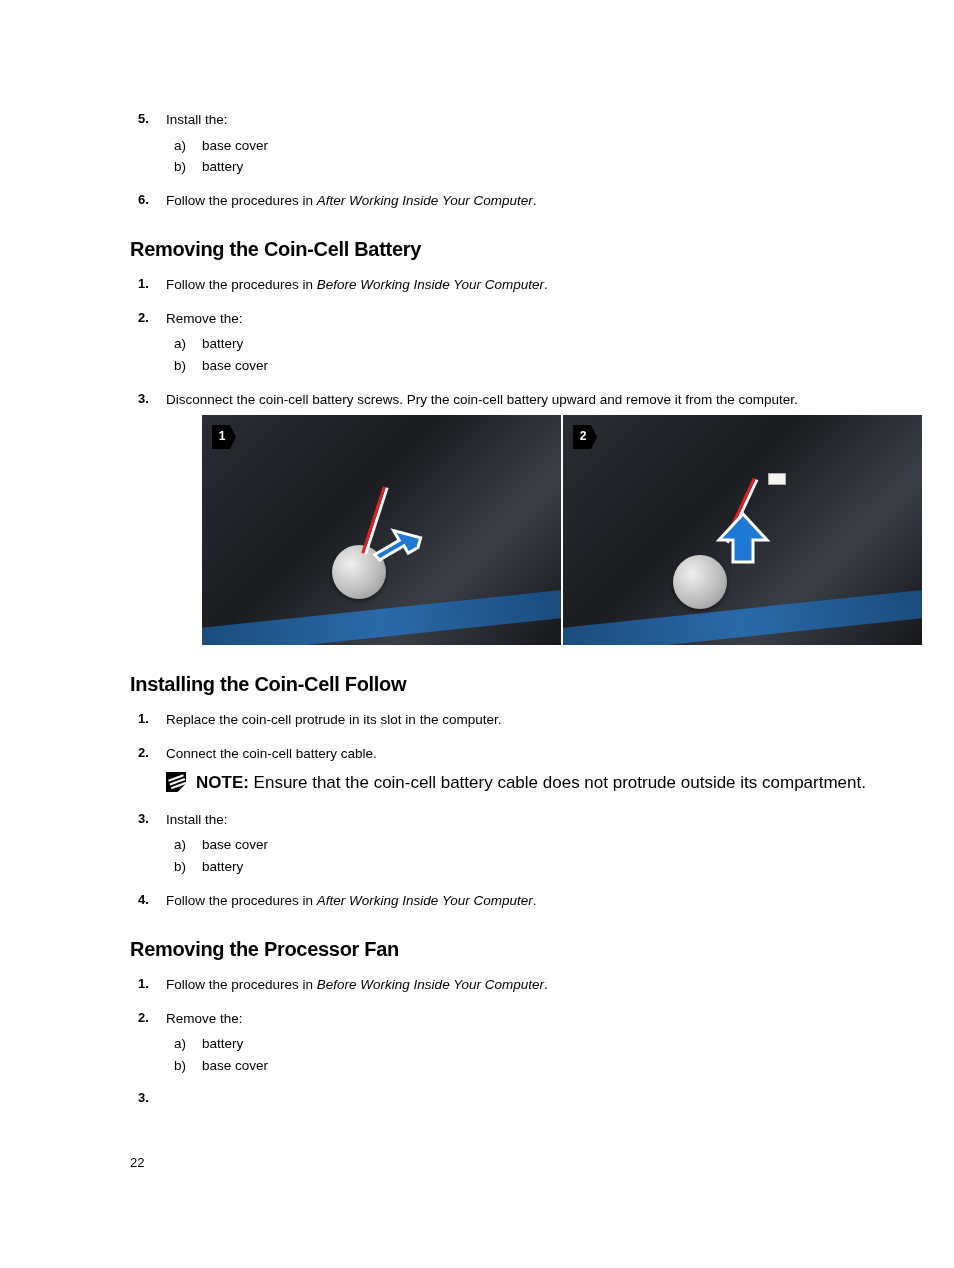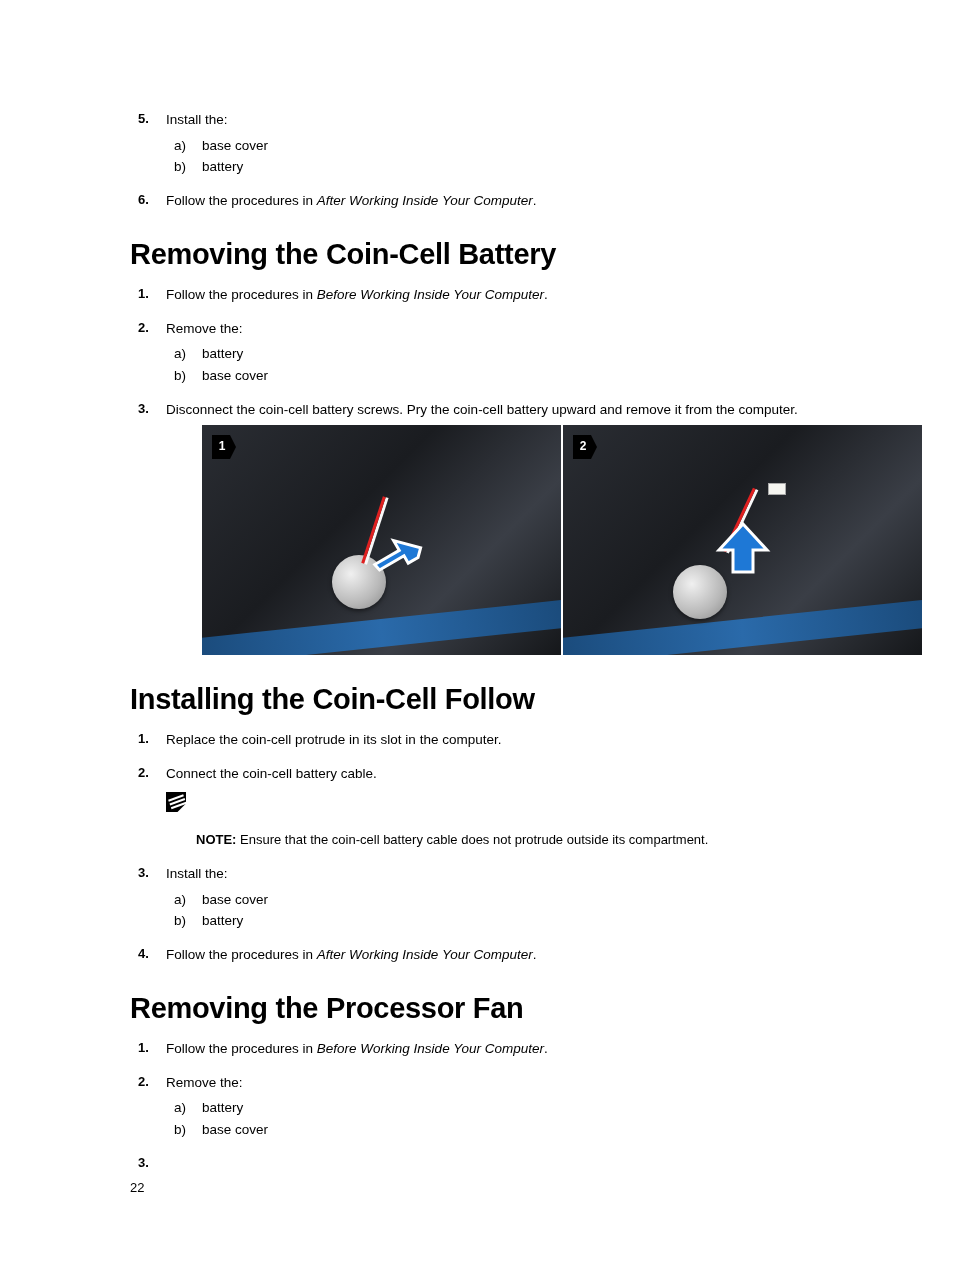--- a/index.html
+++ b/index.html
@@ -7,21 +7,21 @@
     margin: 0;
     background: #fff;
     width: 954px;
   }
   .page {
     padding: 110px 80px 60px 130px;
     box-sizing: border-box;
   }
   h2 {
     font-family: "Trebuchet MS", Arial, sans-serif;
-    font-size: 29px;
+    font-size: 20px;
     font-weight: bold;
     margin: 28px 0 14px 0;
     color: #000;
     letter-spacing: -0.3px;
   }
   ol.num {
     list-style: none;
     padding: 0;
     margin: 0;
   }
@@ -162,28 +162,27 @@
     content: "";
     position: absolute;
     right: -6px;
     bottom: -6px;
     width: 12px;
     height: 12px;
     background: #fff;
     transform: rotate(45deg);
   }
   .note-text {
-    font-size: 13px;
+    font-size: 17px;
     line-height: 1.45;
-    margin-top: 40px;
   }
   .note-text b { font-weight: bold; }
   .page-num {
     font-size: 13px;
-    margin-top: 40px;
+    margin-top: 80px;
   }
 </style>
 </head>
 <body>
 
 <div class="page">
 
   <ol class="num">
     <li>
       <span class="num-label">5.</span>

